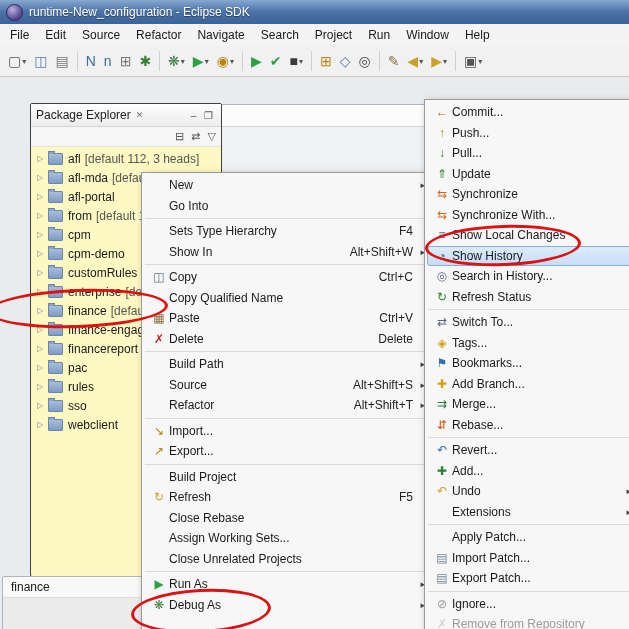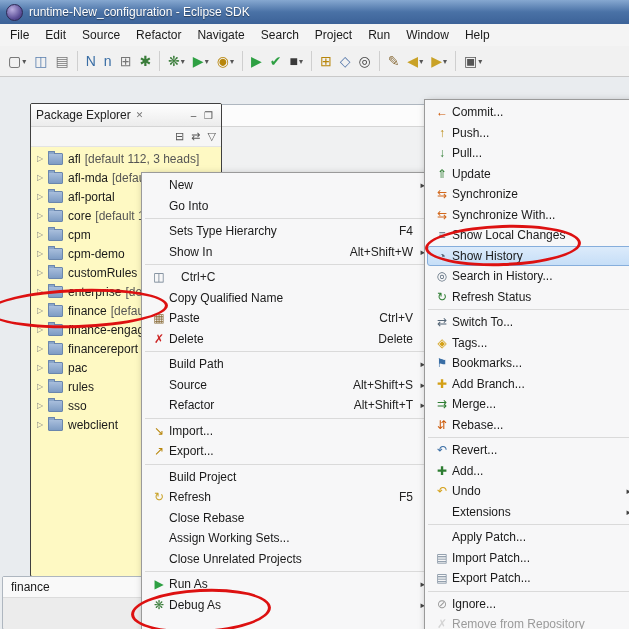--- a/index.html
+++ b/index.html
@@ -212,21 +212,21 @@
           <span class="tree-dec">[default]</span>
         </div>
         <div class="tree-row">
           <span class="twisty">▷</span>
           <span class="folder"></span>
           <span class="tree-label">afl-portal</span>
         </div>
         <div class="tree-row">
           <span class="twisty">▷</span>
           <span class="folder"></span>
-          <span class="tree-label">core</span>
+          <span class="tree-label">from</span>
           <span class="tree-dec">[default 113, 7 heads]</span>
         </div>
         <div class="tree-row">
           <span class="twisty">▷</span>
           <span class="folder"></span>
           <span class="tree-label">cpm</span>
         </div>
         <div class="tree-row">
           <span class="twisty">▷</span>
           <span class="folder"></span>
@@ -310,20 +310,21 @@
       </div>
       <div class="mi">
         <span class="mi-icon"></span>
         <span class="mi-label">Show In</span>
         <span class="mi-shortcut">Alt+Shift+W</span>
         <span class="mi-arrow">▸</span>
       </div>
       <div class="menu-sep"></div>
       <div class="mi">
         <span class="mi-icon" style="color: rgb(102, 119, 136);">◫</span>
+        <span class="mi-label">Copy</span>
         <span class="mi-shortcut">Ctrl+C</span>
         <span class="mi-arrow"></span>
       </div>
       <div class="mi">
         <span class="mi-icon"></span>
         <span class="mi-label">Copy Qualified Name</span>
         <span class="mi-shortcut"></span>
         <span class="mi-arrow"></span>
       </div>
       <div class="mi">

